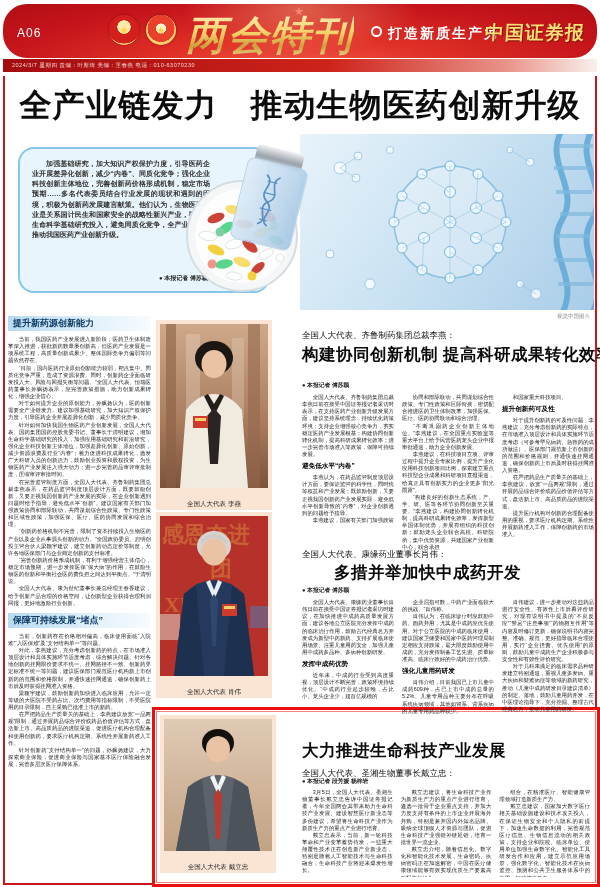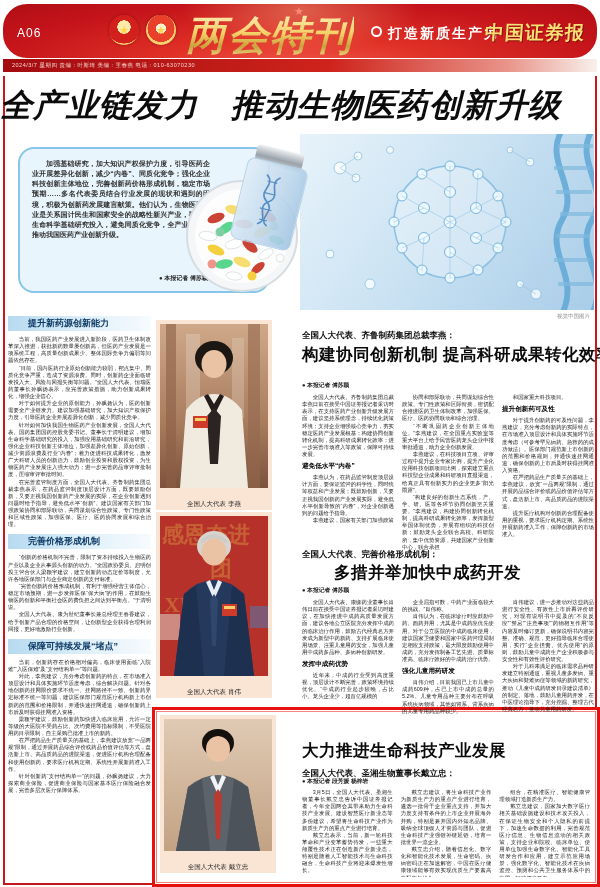--- a/index.html
+++ b/index.html
@@ -31,49 +31,49 @@
     font-family:"Liberation Serif","DejaVu Serif",serif;transform:skewX(-4deg);
     text-shadow:1px 1px 0 #8c0a0c;letter-spacing:1px;}
   #dateline{position:absolute;left:3px;top:59px;right:3px;height:13px;
     background:linear-gradient(90deg,#a30c10,#ce231b 55%,#e9948a 85%,#f8f1ec);
     color:#f5d4cf;font-size:5.5px;line-height:13px;padding-left:9px;letter-spacing:.5px;box-sizing:border-box;}
   
   #frame{position:absolute;left:3px;right:3px;top:76px;bottom:2px;
     border-left:2px solid #c9161c;border-right:2px solid #c9161c;border-bottom:2px solid #c9161c;
     pointer-events:none;}
   
-  #headline{position:absolute;left:0;top:84px;width:100%;text-align:left;
-    font-size:32px;font-weight:900;color:#0c0c0c;letter-spacing:1px;font-style:italic;}
+  #headline{position:absolute;left:0;top:84px;width:100%;text-align:center;
+    font-size:32px;font-weight:900;color:#0c0c0c;letter-spacing:1px;}
   
   #hero-img{position:absolute;left:300px;top:134px;width:294px;height:176px;
     background:linear-gradient(125deg,#e8f3fa 0%,#cfe5f4 40%,#a9cde8 100%);}
   #lead-box{position:absolute;left:18px;top:147px;width:252px;height:146px;box-sizing:border-box;
     background:#e9f5fc;border:2px solid #86c6e8;border-radius:16px;padding:10px 58px 6px 12px;}
   #lead-text{font-size:7px;line-height:1.45;font-weight:bold;color:#333;text-align:justify;text-indent:2em;}
   #lead-byline{position:absolute;right:60px;bottom:8px;font-size:6px;color:#222;font-weight:bold;}
   #bowl{position:absolute;left:186px;top:180px;width:112px;height:112px;}
   #vial{position:absolute;left:240px;top:148px;width:60px;height:96px;transform:rotate(14deg);}
   #vial .cap{position:absolute;left:6px;top:0;width:48px;height:18px;border-radius:4px;
     background:linear-gradient(#f0f2f4,#9aa2ab 60%,#c8cdd3);}
   #vial .glass{position:absolute;left:0;top:14px;width:60px;height:82px;border-radius:8px;
     background:linear-gradient(100deg,rgba(225,238,248,.95),rgba(190,215,236,.9) 60%,rgba(160,196,226,.9));
     border:1px solid #b7d3e8;}
   #vial svg{position:absolute;left:14px;top:26px;}
   #hero-credit{position:absolute;right:10px;top:313px;font-size:5.5px;color:#8a8a8a;}
   
   #left-col{position:absolute;left:8px;top:316px;width:143px;height:566px;overflow:hidden;}
-  .sec-head{height:15px;line-height:15px;padding-left:20px;font-size:9px;font-weight:bold;color:#0d3b66;
+  .sec-head{height:15px;line-height:15px;padding-left:5px;font-size:9px;font-weight:bold;color:#0d3b66;
     background:linear-gradient(90deg,#b7daf0,#e2f1fa 60%,#f7fbfe);margin:6px 0 5px 0;}
   #left-col .sec-head:first-child{margin-top:0;}
   .body-blocks p.para{margin:0;font-size:5.4px;line-height:1.32;text-align:justify;color:#1c1c1c;text-indent:2em;}
   
   .portrait-panel{position:absolute;background:#fae5d5;}
   .portrait-photo{position:absolute;left:4px;top:4px;right:4px;overflow:hidden;background:#b08a6d;}
   .caption{position:absolute;left:0;right:0;bottom:1px;text-align:center;font-size:6.5px;color:#222;}
-  .kicker{position:absolute;font-size:8.5px;font-weight:bold;color:#101010;}
+  .kicker{position:absolute;font-size:8.5px;font-weight:normal;color:#101010;}
   .art-title{position:absolute;font-size:16.5px;font-weight:900;color:#0b0b0b;letter-spacing:.5px;white-space:nowrap;}
   .byline{position:absolute;font-size:5.8px;color:#222;font-weight:bold;}
   .cols{position:absolute;display:flex;gap:8px;overflow:hidden;}
   .col{width:92px;overflow:hidden;}
   .col p.para{margin:0;font-size:5.4px;line-height:1.32;text-align:justify;color:#1c1c1c;text-indent:2em;}
   .col div.subhead{font-size:6.6px;font-weight:bold;margin:4px 0 3px 0;color:#000;}
   #red-box{position:absolute;left:152px;top:707px;width:442px;height:174px;
     border:3px solid #e8100c;box-shadow:inset 0 0 0 1px #fff, inset 0 0 0 2px #f3837f;}
 </style>
 </head>
@@ -200,21 +200,20 @@
 
   <div id="left-col">
     <div class="sec-head">提升新药源创新能力</div>
     <div class="body-blocks">
         <p class="para">当前，我国医药产业发展进入新阶段，医药卫生体制改革深入推进，获批新药数量屡创新高，但医药产业发展是一项系统工程，高质量创新成果少、整体国际竞争力偏弱等问题依然存在。</p>
         <p class="para">“目前，国内医药行业原始创新能力较弱，靶点集中、同质化竞争严重，造成了资源浪费。同时，创新药企业面临研发投入大、风险与回报失衡等问题。”全国人大代表、恒瑞医药董事长孙飘扬表示，应完善政策措施，助力创新成果转化，增强企业信心。</p>
         <p class="para">对于如何提升企业的原创能力，孙飘扬认为，医药创新需要全产业链发力。建议加强基础研究，加大知识产权保护力度，引导医药企业开展差异化创新，减少同质化竞争。</p>
         <p class="para">针对如何加快我国生物医药产业创新发展，全国人大代表、国药集团国药控股党委书记、董事长于清明建议，增加生命科学基础研究的投入，加强应用基础研究和前沿研究，强化企业科技创新主体地位，加强差异化创新、原始创新，减少资源浪费及行业“内卷”；着力促进科技成果转化，激发广大科研人员的创新活力，鼓励创业投资和股权投资，为生物医药产业发展注入强大动力；进一步完善药品审评审批制度，压缩审评审批时间。</p>
         <p class="para">在完善监管制度方面，全国人大代表、齐鲁制药集团总裁李燕表示，在药品监管制度顶层设计方面，既要鼓励创新，又要正视我国创新药产业发展的实际，在企业创新遇到问题时给予指导，避免低水平“创新”。建议国家有关部门加强政策协同和部际联动，共同谋划综合性政策、专门性政策和区域性政策，加强医保、医疗、医药协同发展和综合治理。</p>
       </div>
-    <div class="sec-head">完善价格形成机制</div>
     <div class="body-blocks">
         <p class="para">“创新药价格机制不完善，限制了资本持续投入生物医药产业以及企业从事源头创新的动力。”全国政协委员、启明创投主管合伙人梁颖宇建议，建立创新药动态定价等制度，允许各地医保部门与企业商定创新药支付标准。</p>
         <p class="para">“完善创新药价格形成机制，有利于增强经营主体信心，稳定市场预期，进一步发挥医保“保大病”的作用，在鼓励生物医药创新和平衡社会医药费负担之间达到平衡点。”于清明说。</p>
         <p class="para">全国人大代表、康为世纪董事长兼总经理王春香建议，给予创新产品合理的价格空间，让创新型企业获得合理利润回报，更好地激励行业创新。</p>
       </div>
     <div class="sec-head">保障可持续发展“堵点”</div>
     <div class="body-blocks">
         <p class="para">当前，创新药存在价格相对偏高，临床使用面临“入院难”“入医保难”及“支付结构单一”等问题。</p>
         <p class="para">对此，李燕建议，充分考虑创新药的特点，在市场准入顶层设计和具体实施环节适度考虑，综合解决问题。针对各地创新药挂网限价要求不统一、挂网路径不一致、创新药界定标准不统一等问题，建议医保部门规范医疗机构新上市创新药的范围和价格限制，开通快速挂网通道，确保创新药上市后及时获得挂网准入资格。</p>
         <p class="para">梁颖宇建议，鼓励创新药加快进入临床应用，允许一定等级的大医院不受药占比、次均费用等指标限制，不受医院用药目录限制，自主采购已批准上市的新药。</p>
@@ -295,21 +294,21 @@
         <path d="M46,66 L54,84 L62,66 L58,64 L54,74 L50,64 Z" fill="#e8eef5"></path>
         <path d="M50,84 L54,78 L58,84 L56,130 L52,130 Z" fill="#31486e"></path>
         <path d="M24,78 L36,70 L44,160 L14,160 Z" fill="#1e3050"></path>
         <path d="M84,78 L72,70 L64,160 L94,160 Z" fill="#1e3050"></path>
         <rect x="62" y="88" width="15" height="12" fill="#d03a2b"></rect>
         <rect x="64" y="90" width="11" height="3" fill="#f5d169"></rect>
       </svg>
     </div>
     <div class="caption">全国人大代表 肖伟</div>
   </div>
-  <div class="kicker" style="left:302px;top:549px;">全国人大代表、完善价格形成机制：</div>
+  <div class="kicker" style="left:302px;top:549px;">全国人大代表、康缘药业董事长肖伟：</div>
   <div class="art-title" style="left:302px;top:562px;margin-left:32px;">多措并举加快中成药开发</div>
   <div class="byline" style="left:302px;top:586px;">● 本报记者 傅苏颖</div>
   <div class="cols" style="left:302px;top:599px;width:292px;height:126px;">
     <div class="col">
         <p class="para">全国人大代表、康缘药业董事长肖伟日前在接受中国证券报记者采访时建议，在加快推进中成药高质量发展方面，建议各地公立医院充分发挥中成药的临床治疗作用，鼓励古代经典名方开发成为新型中药新药、支持扩展临床使用场景、注重儿童用药安全，加强儿童用中成药多品种、多病种创新研发。</p>
         <div class="subhead">发挥中成药优势</div>
         <p class="para">近年来，中成药行业受到高度重视，顶层设计不断完善，政策环境持续优化。“中成药行业起步较晚，占比小、龙头企业少，超百亿规模的</p>
       </div>
     <div class="col">
         <p class="para">企业屈指可数，中药产业面临较大的挑战。”肖伟称。</p>

